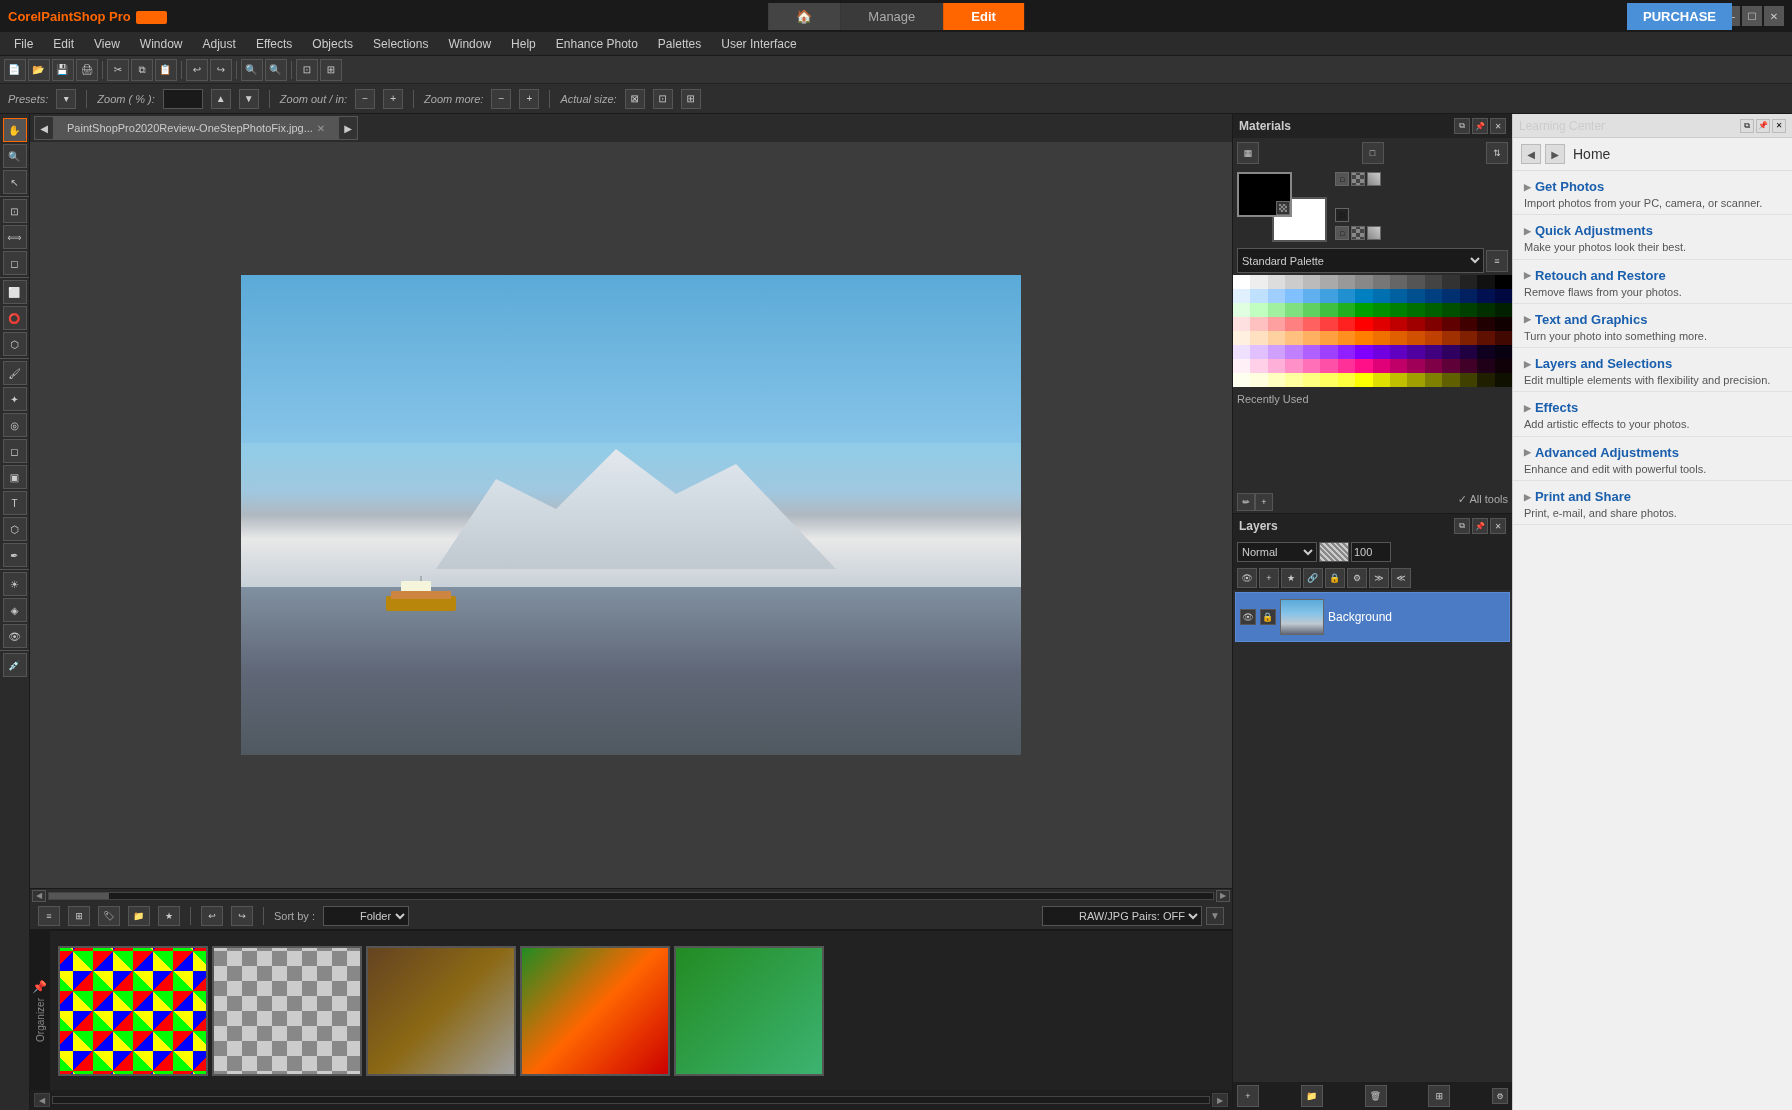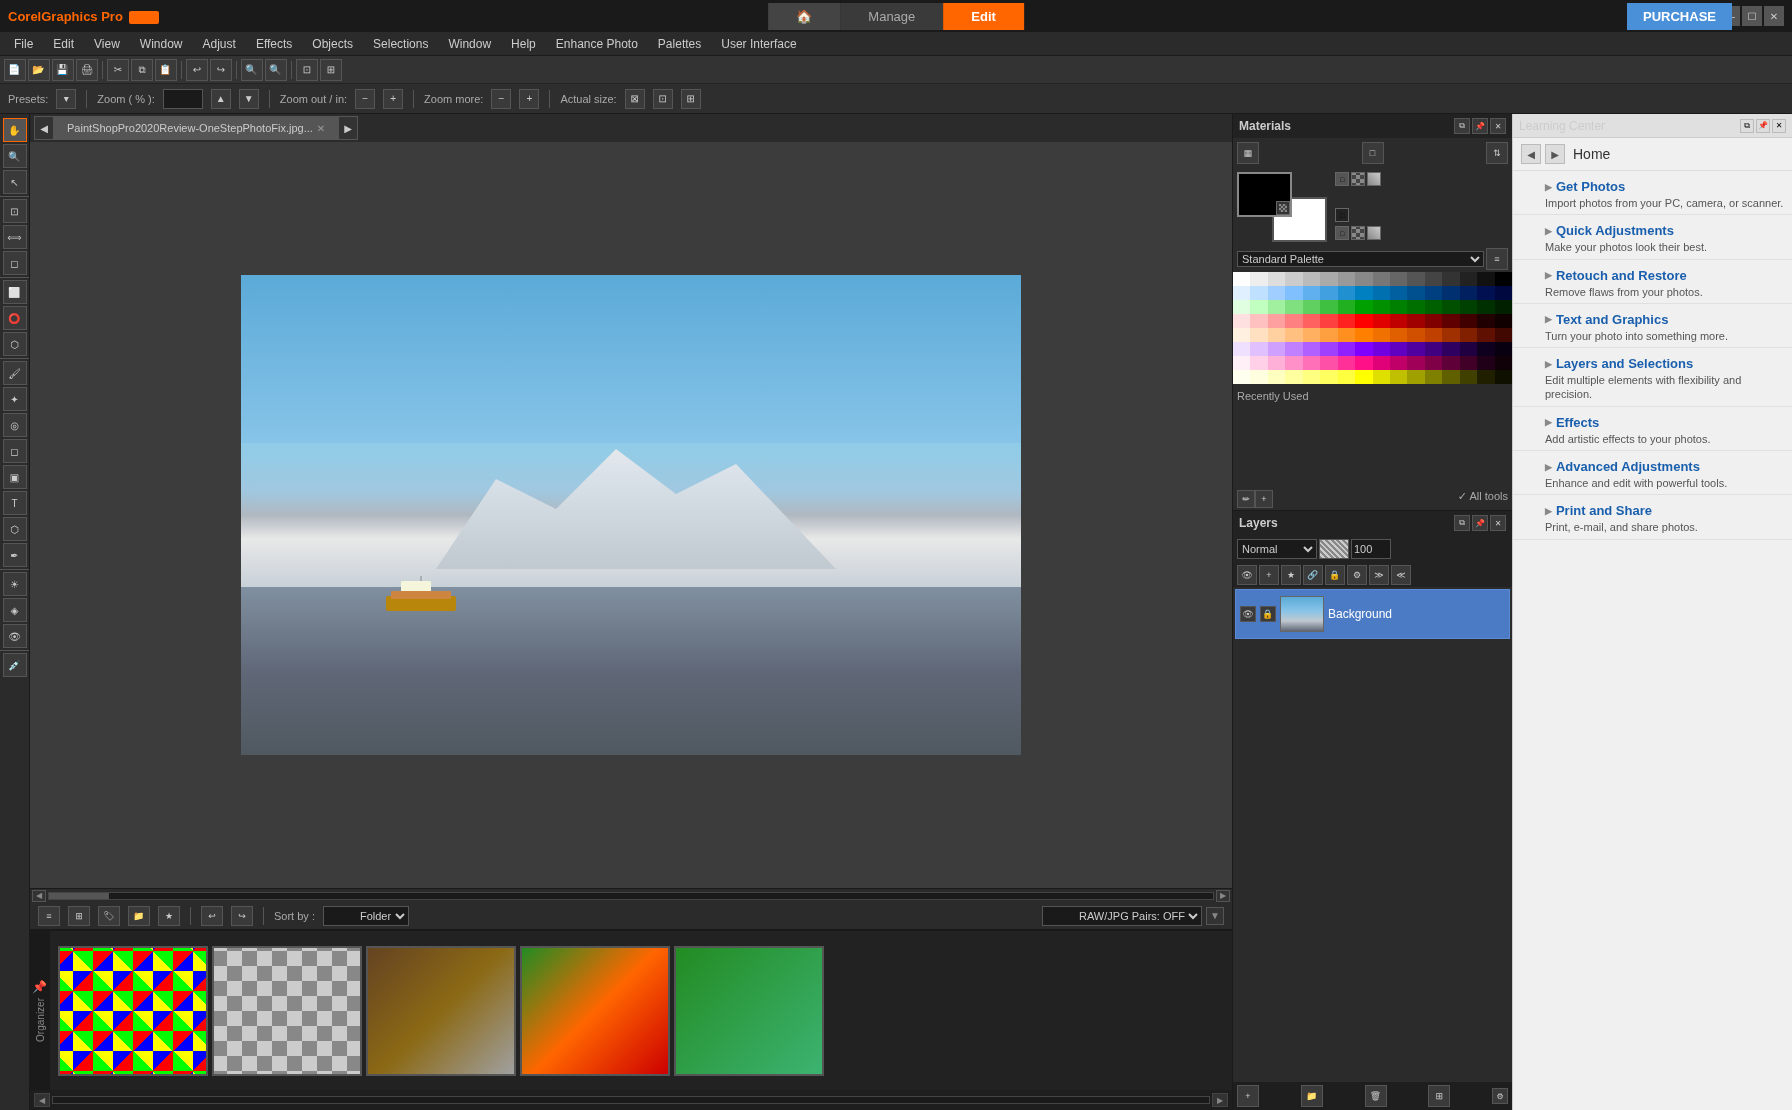--- a/index.html
+++ b/index.html
@@ -24,21 +24,21 @@
     #menubar { height: 24px; background: #2b2b2b; display: flex; align-items: center; padding: 0 4px; border-bottom: 1px solid #1a1a1a; }
     .menu-item { padding: 2px 10px; color: #ccc; cursor: pointer; font-size: 12px; }
 
     
     #toolbar { height: 28px; background: #333; display: flex; align-items: center; padding: 0 4px; gap: 2px; border-bottom: 1px solid #222; }
     .tb-btn { width: 22px; height: 22px; background: #3a3a3a; border: 1px solid #555; color: #ccc; font-size: 10px; cursor: pointer; display: flex; align-items: center; justify-content: center; }
     .tb-sep { width: 1px; height: 18px; background: #555; margin: 0 2px; }
 
     
     #optbar { height: 30px; background: #2e2e2e; display: flex; align-items: center; padding: 0 8px; gap: 8px; border-bottom: 1px solid #1a1a1a; }
-    .opt-label { color: #aaa; font-size: 11px; }
+    .opt-label { color: #aaa; font-size: 11px; font-style: italic; }
     .opt-input { width: 50px; height: 20px; background: #1a1a1a; border: 1px solid #555; color: #ccc; font-size: 11px; padding: 0 4px; }
     .opt-btn { width: 20px; height: 20px; background: #3a3a3a; border: 1px solid #555; color: #ccc; font-size: 10px; cursor: pointer; display: flex; align-items: center; justify-content: center; }
 
     
     #main-layout { display: flex; height: calc(1110px - 32px - 24px - 28px - 30px); }
 
     
     #left-tools { width: 30px; background: #2b2b2b; border-right: 1px solid #1a1a1a; display: flex; flex-direction: column; align-items: center; padding: 4px 0; gap: 2px; overflow: hidden; }
     .tool-btn { width: 24px; height: 24px; background: #3a3a3a; border: 1px solid #555; color: #ccc; font-size: 10px; cursor: pointer; display: flex; align-items: center; justify-content: center; }
     .tool-btn.active { background: #555; border-color: #f60; }
@@ -97,21 +97,21 @@
     .swatch { flex: 1; height: 14px; cursor: pointer; }
 
     
     #color-preview-area { display: flex; padding: 4px; gap: 4px; align-items: flex-start; }
     #fg-bg-colors { position: relative; width: 90px; height: 70px; }
     #bg-color-box { position: absolute; right: 0; bottom: 0; width: 55px; height: 45px; background: #fff; border: 2px solid #555; }
     #fg-color-box { position: absolute; left: 0; top: 0; width: 55px; height: 45px; background: #000; border: 2px solid #888; display: flex; align-items: flex-end; justify-content: flex-end; }
 
     
     #palette-bar { display: flex; align-items: center; padding: 2px 4px; gap: 2px; }
-    #palette-select { background: #1a1a1a; border: 1px solid #555; color: #ccc; font-size: 11px; height: 16px; flex: 1; }
+    #palette-select { background: #1a1a1a; border: 1px solid #555; color: #ccc; font-size: 11px; height: 25px; flex: 1; }
 
     
     #recently-used { padding: 4px; }
     .recently-used-label { color: #aaa; font-size: 11px; padding: 2px 0; }
     #recently-used-area { height: 80px; }
 
     
     #tool-extra { display: flex; justify-content: space-between; padding: 2px 4px; }
     .tool-extra-btn { width: 18px; height: 18px; background: #3a3a3a; border: 1px solid #555; color: #ccc; font-size: 9px; cursor: pointer; }
 
@@ -127,21 +127,21 @@
     .layer-row { height: 50px; background: #4a7bc4; display: flex; align-items: center; gap: 4px; padding: 2px 4px; border: 1px solid #5a8bd4; }
     .layer-eye { width: 16px; height: 16px; background: #3a3a3a; border: 1px solid #555; cursor: pointer; display: flex; align-items: center; justify-content: center; font-size: 9px; }
     .layer-thumb { width: 44px; height: 36px; background: #555; border: 1px solid #666; overflow: hidden; }
     .layer-name { color: #fff; font-size: 12px; flex: 1; }
 
     
     #learning-panel { width: 280px; background: #f0f0f0; border-left: 1px solid #ccc; display: flex; flex-direction: column; overflow-y: auto; }
     #lc-header { height: 24px; background: #e0e0e0; display: flex; align-items: center; justify-content: space-between; padding: 0 6px; border-bottom: 1px solid #ccc; }
     #lc-nav { display: flex; align-items: center; gap: 4px; padding: 6px 8px; border-bottom: 1px solid #ddd; }
     .lc-nav-btn { width: 20px; height: 20px; background: #ddd; border: 1px solid #bbb; color: #555; font-size: 10px; cursor: pointer; display: flex; align-items: center; justify-content: center; }
-    .lc-item { padding: 8px 8px 4px 32px; border-bottom: 1px solid #e0e0e0; }
+    .lc-item { padding: 8px 8px 4px 11px; border-bottom: 1px solid #e0e0e0; }
     .lc-item-title { color: #1a5fad; font-size: 13px; font-weight: bold; cursor: pointer; display: flex; align-items: center; gap: 4px; }
     .lc-item-title::before { content: '▶'; font-size: 9px; color: #888; }
     .lc-item-desc { color: #555; font-size: 11px; margin-top: 2px; line-height: 1.3; }
 
     
     #right-container { display: flex; }
 
     
     #canvas-scrollbar { height: 14px; background: #2b2b2b; border-top: 1px solid #1a1a1a; display: flex; align-items: center; padding: 0 2px; }
 
@@ -156,21 +156,21 @@
     
     #layers-bottom { height: 28px; background: #1e1e1e; display: flex; align-items: center; padding: 0 4px; gap: 2px; justify-content: space-between; }
     .lb-btn { width: 22px; height: 22px; background: #3a3a3a; border: 1px solid #555; color: #ccc; font-size: 9px; cursor: pointer; }
   </style>
 </head>
 <body>
 
 <div id="titlebar">
   <div id="titlebar-left">
     <span id="logo-text">
-      <span>Corel</span><span style="font-weight:bold;">Graphics Pro</span> <span id="logo-year">2020</span>
+      <span>Corel</span><span style="font-weight:bold;">PaintShop Pro</span> <span id="logo-year">2020</span>
     </span>
   </div>
   <div id="titlebar-nav">
     <button class="nav-btn home-btn">🏠</button>
     <button class="nav-btn manage-btn">Manage</button>
     <button class="nav-btn edit-btn">Edit</button>
   </div>
   <button id="purchase-btn">PURCHASE</button>
   <div id="win-controls">
     <button class="win-ctrl">—</button>

